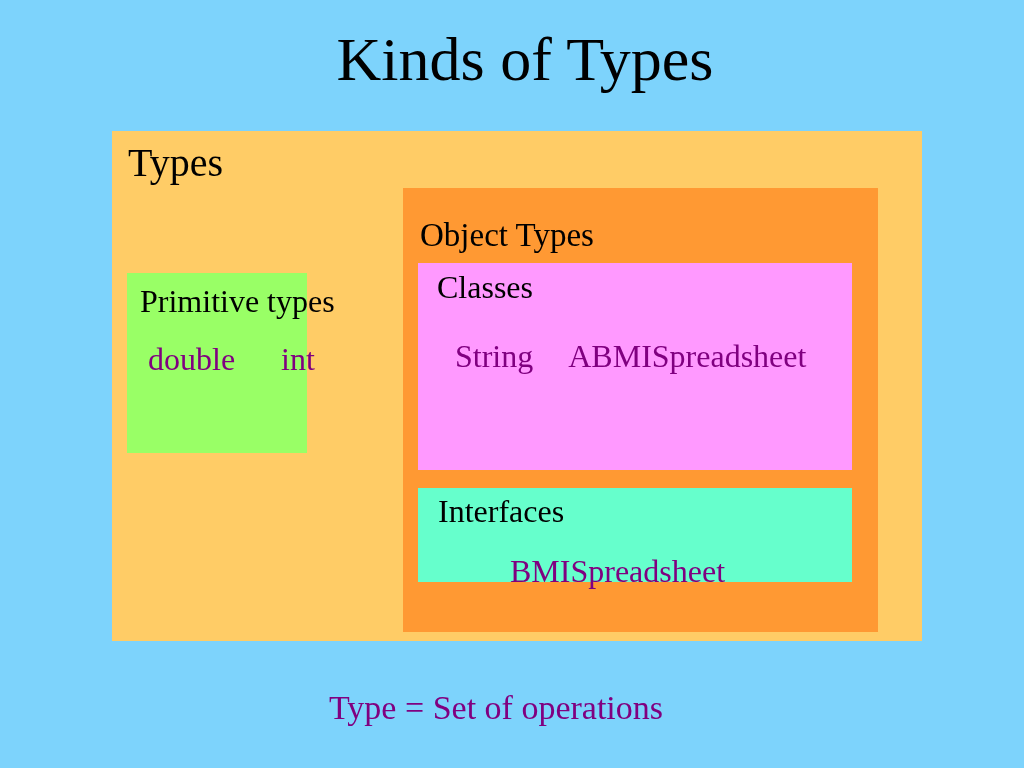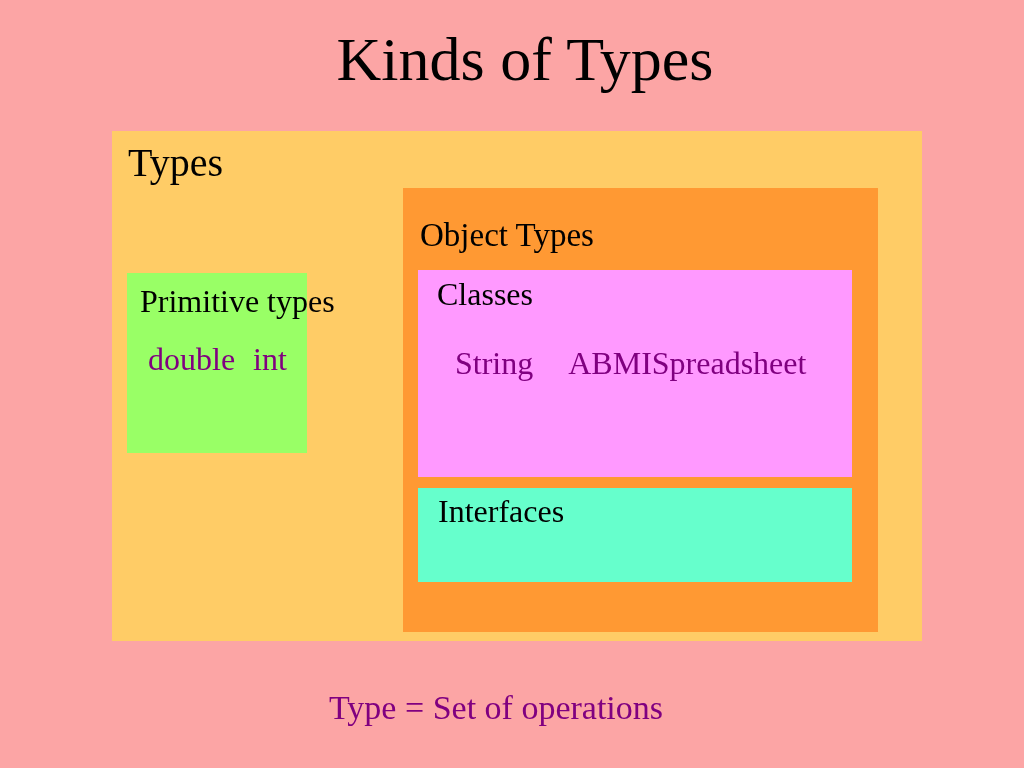--- a/index.html
+++ b/index.html
@@ -4,21 +4,21 @@
 <style>
   html, body {
     margin: 0;
     padding: 0;
     background: #ffffff;
   }
   .slide {
     position: relative;
     width: 1024px;
     height: 768px;
-    background: #fca5a5;
+    background: #7dd3fc;
     font-family: "Liberation Serif", serif;
     overflow: hidden;
   }
   .title {
     position: absolute;
     left: 0;
     top: 24px;
     width: 1024px;
     box-sizing: border-box;
     padding-left: 26px;
@@ -60,21 +60,21 @@
     top: 10px;
     font-size: 32px;
     color: #000000;
     white-space: nowrap;
   }
   .primitive-items {
     position: absolute;
     left: 21px;
     top: 68px;
     display: flex;
-    gap: 18px;
+    gap: 46px;
     font-size: 32px;
     color: var(--accent-text, #800080);
     white-space: nowrap;
   }
   
   .object-box {
     position: absolute;
     left: 291px;
     top: 57px;
     width: 475px;
@@ -87,21 +87,21 @@
     top: 5px;
     font-size: 33px;
     color: #000000;
     white-space: nowrap;
     margin-top: 24px;
   }
   
   .classes-box {
     position: absolute;
     left: 15px;
-    top: 82px;
+    top: 75px;
     width: 434px;
     height: 207px;
     background: var(--classes-box, #FF99FF);
   }
   .classes-label {
     position: absolute;
     left: 19px;
     top: 6px;
     font-size: 32px;
     color: #000000;
@@ -188,19 +188,20 @@
       <div class="classes-box">
         <div class="classes-label">Classes</div>
         <div class="classes-row1">
           <span>String</span>
           <span>ABMISpreadsheet</span>
         </div>
       </div>
 
       <div class="interfaces-box">
         <div class="interfaces-label">Interfaces</div>
+        <div class="interfaces-item">BMISpreadsheet</div>
       </div>
     </div>
   </div>
 
   <div class="caption">Type = Set of operations</div>
 
 </div>
 
 </body></html>

